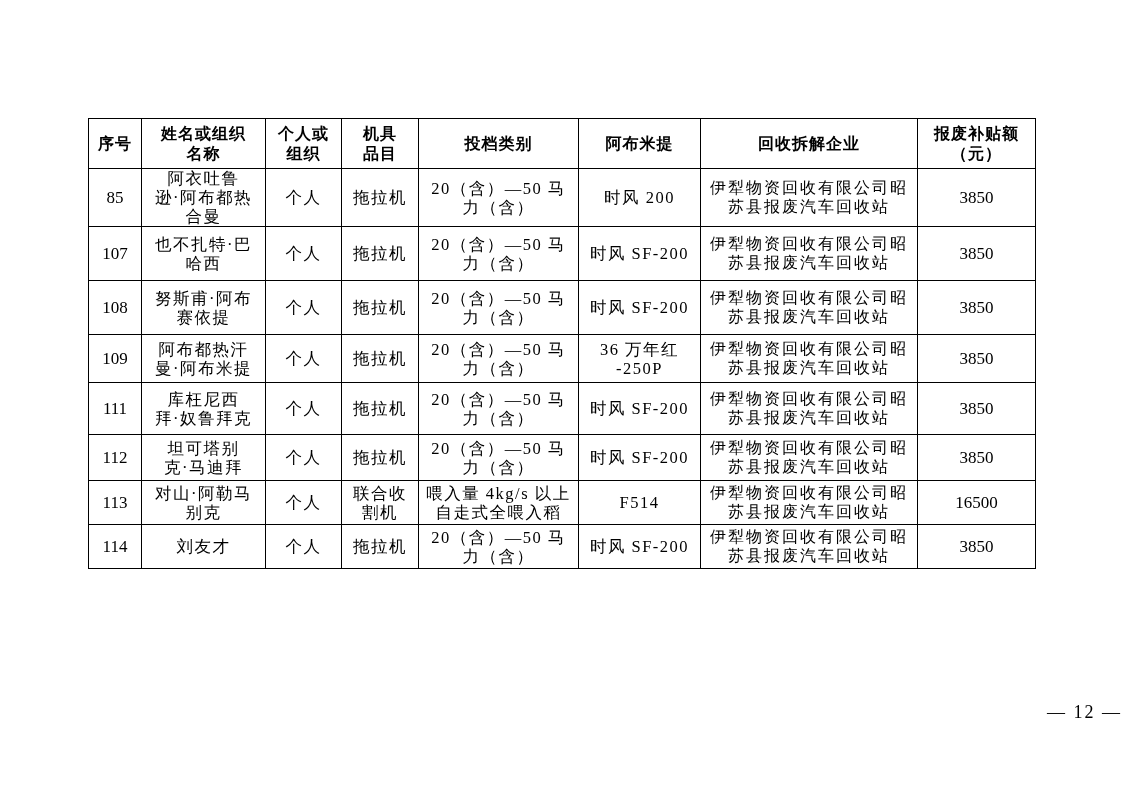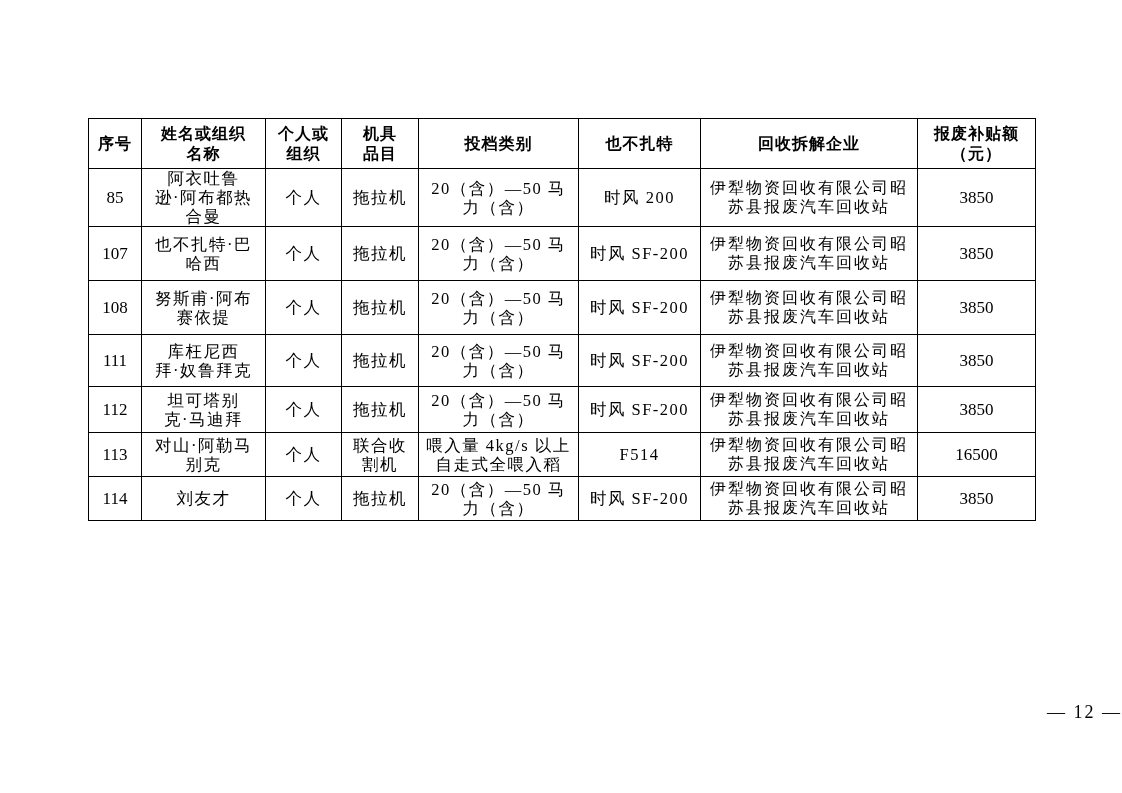--- a/index.html
+++ b/index.html
@@ -84,21 +84,21 @@
     <thead>
       <tr style="height:50px">
         <th>序号</th>
         <th>姓名或组织
 名称</th>
         <th>个人或
 组织</th>
         <th>机具
 品目</th>
         <th>投档类别</th>
-        <th>也不扎特</th>
+        <th>阿布米提</th>
         <th>回收拆解企业</th>
         <th>报废补贴额
 （元）</th>
       </tr>
     </thead>
     <tbody>
       <tr style="height:58px">
         <td class="num">85</td>
         <td>阿衣吐鲁
 逊·阿布都热
@@ -131,20 +131,34 @@
 赛依提</td>
         <td>个人</td>
         <td>拖拉机</td>
         <td>20（含）—50 马
 力（含）</td>
         <td>时风 SF-200</td>
         <td class="enterprise">伊犁物资回收有限公司昭
 苏县报废汽车回收站</td>
         <td class="num">3850</td>
       </tr>
+      <tr style="height:48px">
+        <td class="num">109</td>
+        <td>阿布都热汗
+曼·阿布米提</td>
+        <td>个人</td>
+        <td>拖拉机</td>
+        <td>20（含）—50 马
+力（含）</td>
+        <td>36 万年红
+-250P</td>
+        <td class="enterprise">伊犁物资回收有限公司昭
+苏县报废汽车回收站</td>
+        <td class="num">3850</td>
+      </tr>
       <tr style="height:52px">
         <td class="num">111</td>
         <td>库枉尼西
 拜·奴鲁拜克</td>
         <td>个人</td>
         <td>拖拉机</td>
         <td>20（含）—50 马
 力（含）</td>
         <td>时风 SF-200</td>
         <td class="enterprise">伊犁物资回收有限公司昭

